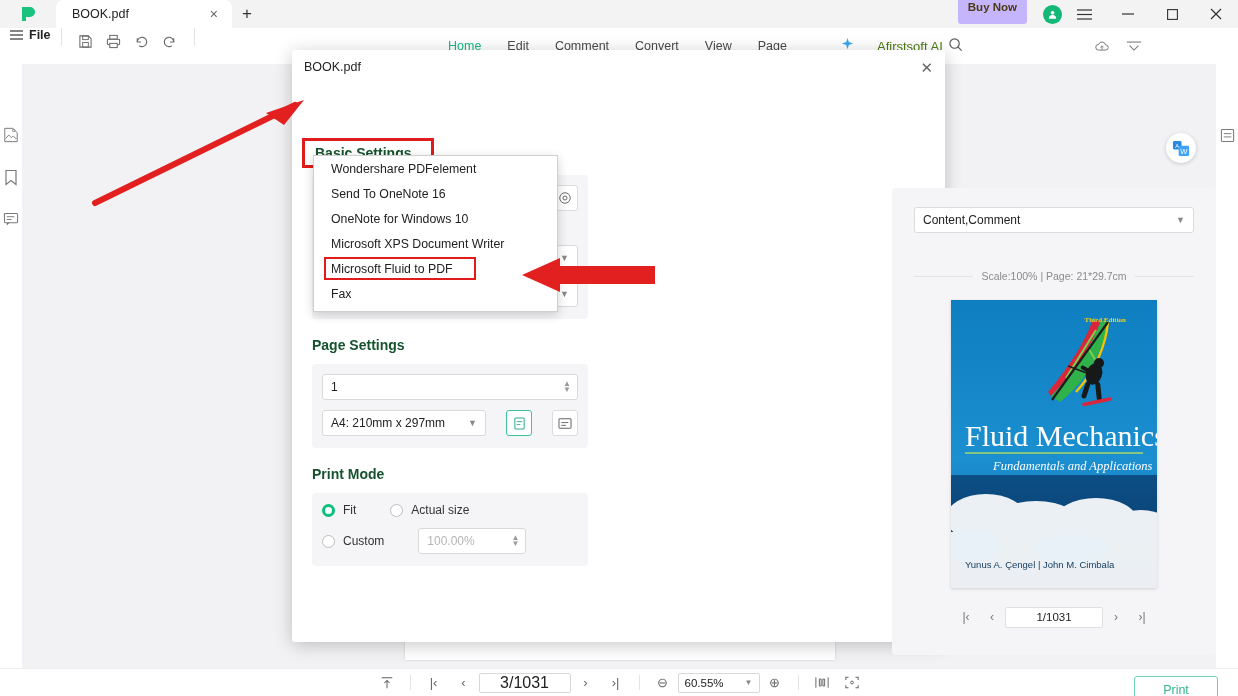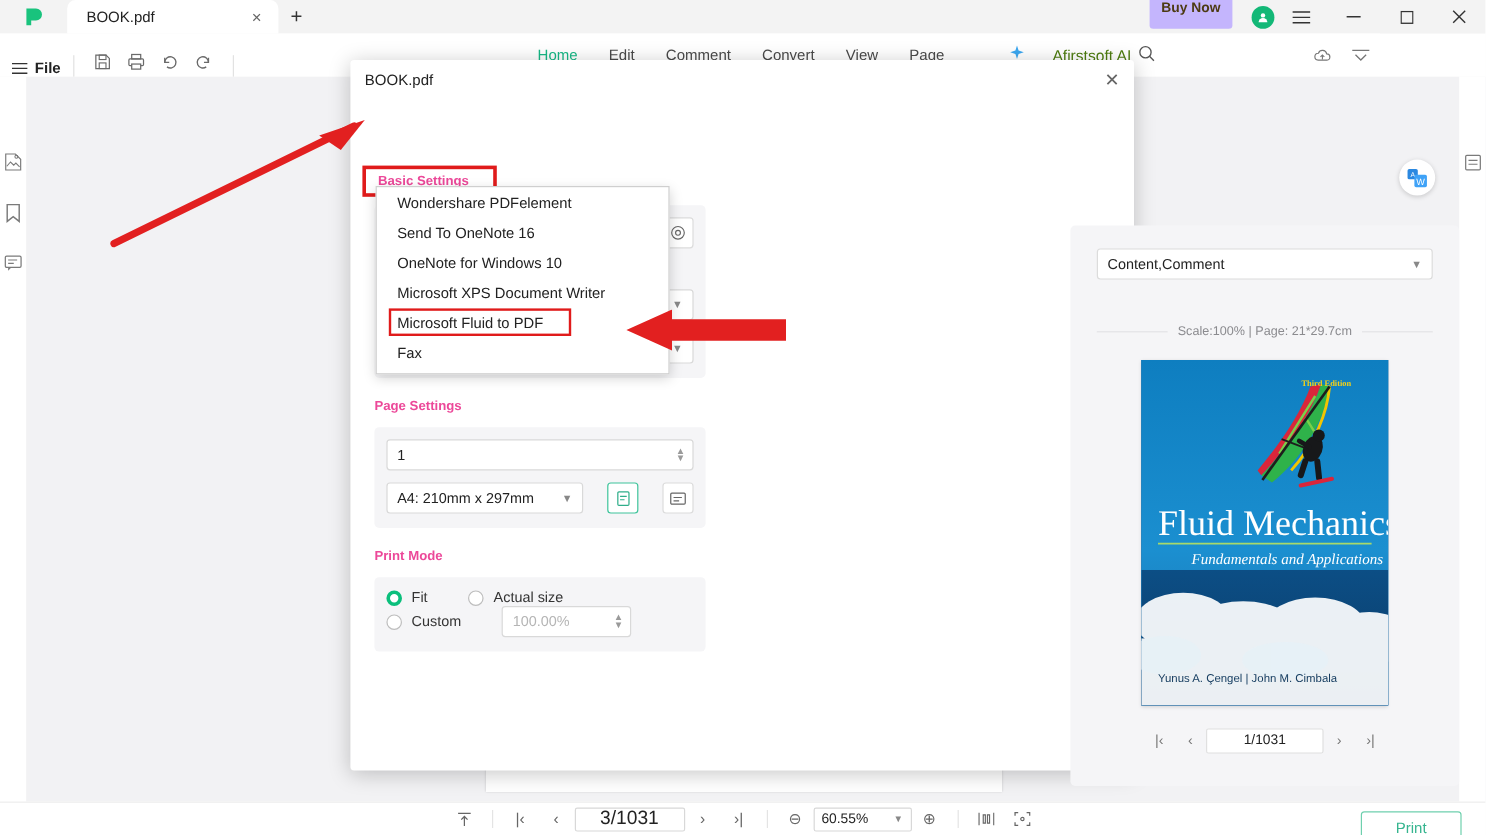--- a/index.html
+++ b/index.html
@@ -33,21 +33,21 @@
   }
   .avatar {
     width:19px; height:19px; border-radius:50%;
     background:#13b877; margin:0 0 4px 16px; display:flex; align-items:center; justify-content:center;
   }
   .win-btn { width:44px; height:28px; display:flex; align-items:center; justify-content:center; color:#333; }
 
   
   .menubar {
     position:absolute; left:0; top:28px; width:1150px; height:36px;
-    background:#ffffff; display:flex; align-items:flex-end;
+    background:#ffffff; display:flex; align-items:flex-start;
   }
   .file-btn { display:flex; align-items:center; gap:6px; margin-left:10px; font-size:12.5px; color:#222; font-weight:bold; }
   .vsep { width:1px; height:18px; background:#e2e2e2; margin:0 10px; }
   .tool-ic { width:28px; height:26px; display:flex; align-items:center; justify-content:center; color:#5a5a5a; }
   .nav-tabs { position:absolute; left:448px; top:0; height:36px; display:flex; align-items:center; gap:26px; }
   .nav-tab { font-size:12.5px; color:#4a4a4a; }
   .nav-tab.active { color:#17b886; }
   .ai-btn { position:absolute; left:840px; top:0; height:36px; display:flex; align-items:center; gap:22px; font-size:13px; color:#4d7c0f; }
   .search-ic { position:absolute; left:948px; top:9px; color:#555; }
   .right-ics { position:absolute; right:2px; top:0; height:36px; display:flex; align-items:center; gap:4px; }
@@ -101,21 +101,21 @@
     background:#ffffff; box-shadow:0 3px 18px rgba(0,0,0,.22); border-radius:3px;
   }
   .dlg-head { height:34px; display:flex; align-items:center; padding:0 12px; }
   .dlg-title { font-size:12.5px; color:#222; }
   .dlg-close { margin-left:auto; font-size:15px; color:#666; line-height:1; }
 
   .dlg-body { position:absolute; left:0; top:34px; width:653px; height:558px; }
 
   
   .settings-col { position:absolute; left:20px; top:54px; width:276px; height:480px; }
-  .sec-title { font-size:11px; font-weight:bold; color:#ec4899; margin:0 0 11px 0; }
+  .sec-title { font-size:14px; font-weight:bold; color:#14532d; margin:0 0 11px 0; }
   .sec-title.boxed {
     display:inline-block; border:3px solid #e01b1b; padding:4px 20px 4px 10px;
     margin-left:-10px; margin-bottom:7px;
   }
   .card { background:#f5f5f7; border-radius:4px; padding:10px 10px 12px 10px; margin-bottom:18px; }
   .select {
     height:26px; background:#ffffff; border:1px solid #d9d9d9; border-radius:3px;
     display:flex; align-items:center; padding:0 8px; font-size:12px; color:#222;
   }
   .select.focused { border:1px solid #3ec49b; }
@@ -124,21 +124,21 @@
   .icon-sq {
     width:26px; height:26px; border:1px solid #dcdcdc; border-radius:3px; background:#fff;
     display:flex; align-items:center; justify-content:center; color:#666;
   }
   .icon-sq.active { border-color:#3ec49b; color:#2fae8a; }
   .spinner {
     height:26px; background:#fff; border:1px solid #d9d9d9; border-radius:3px;
     display:flex; align-items:center; padding:0 6px 0 8px; font-size:12px; color:#222;
   }
   .spin-arrows { margin-left:auto; display:flex; flex-direction:column; line-height:6px; color:#9a9a9a; font-size:8px; }
-  .radio-row { display:flex; align-items:center; gap:8px; font-size:12px; color:#333; }
+  .radio-row { display:flex; align-items:center; gap:8px; margin-bottom:11px; font-size:12px; color:#333; }
   .radio {
     width:13px; height:13px; border-radius:50%; border:1.5px solid #bdbdbd; background:#fff;
     display:inline-block; position:relative; flex:0 0 auto;
   }
   .radio.on { border-color:#0bbf7c; border-width:3.5px; }
   .grayscale-lbl { font-size:12px; color:#333; }
 
   
   .dropdown {
     position:absolute; left:313px; top:155px; width:245px; height:157px;

